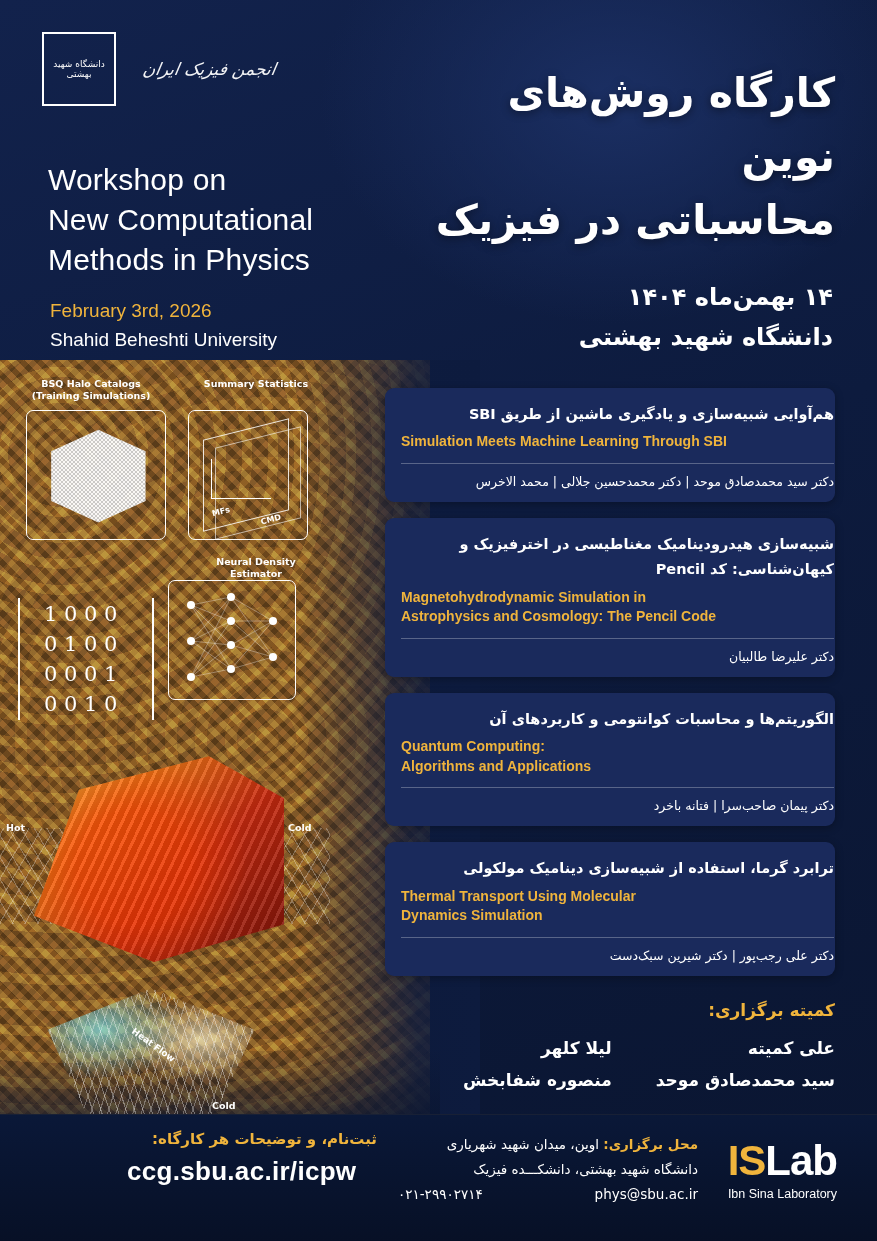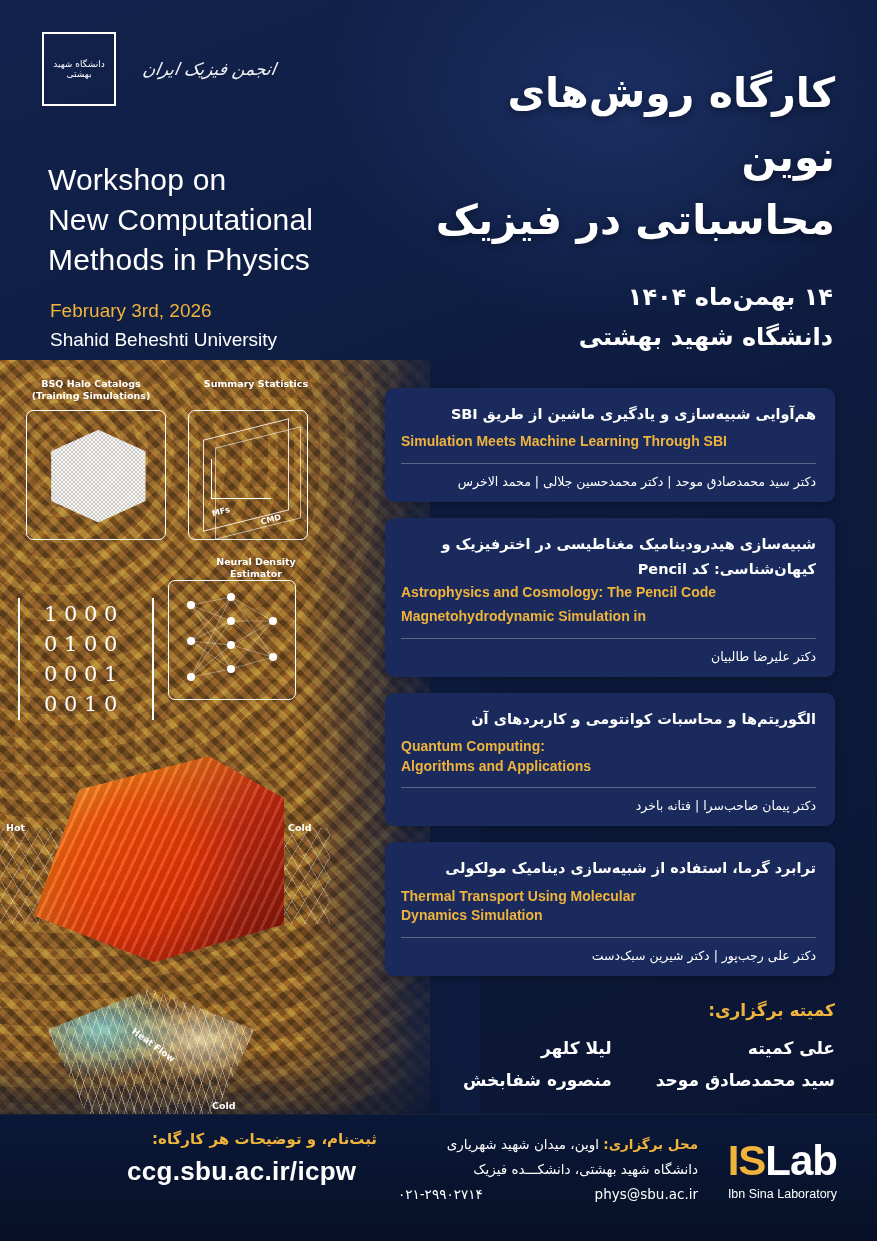--- a/index.html
+++ b/index.html
@@ -94,21 +94,21 @@
     text-align: right; direction: rtl; color: #ffffff;
     font-size: 24px; line-height: 1.65; font-weight: 700;
   }
 
   
   .cards { position: absolute; right: 42px; top: 388px; width: 450px; }
   .card {
     background: #1a2a5c;
     border-radius: 9px;
     margin-bottom: 16px;
-    padding: 14px 19px 10px 16px;
+    padding: 14px 1px 10px 16px;
     direction: rtl; text-align: right;
     box-shadow: 0 2px 8px rgba(0,0,0,.3);
   }
   .card .fa-t {
     color: #ffffff; font-size: 14.5px; font-weight: 700; line-height: 1.75;
   }
   .card .en-t {
     color: #f0b43c; font-size: 14px; font-weight: 700; line-height: 1.4;
     direction: ltr; text-align: left; margin-top: 5px;
     font-family: "Liberation Sans", sans-serif;
@@ -314,22 +314,22 @@
 
     <div class="card">
       <div class="fa-t">هم‌آوایی شبیه‌سازی و یادگیری ماشین از طریق SBI</div>
       <div class="en-t">Simulation Meets Machine Learning Through SBI</div>
       <div class="rule"></div>
       <div class="speakers">دکتر سید محمدصادق موحد | دکتر محمدحسین جلالی | محمد الاخرس</div>
     </div>
 
     <div class="card">
       <div class="fa-t">شبیه‌سازی هیدرودینامیک مغناطیسی در اخترفیزیک و کیهان‌شناسی: کد Pencil</div>
+      <div class="en-t">Magnetohydrodynamic Simulation in</div>
       <div class="en-t" style="margin-top:0">Astrophysics and Cosmology: The Pencil Code</div>
-      <div class="en-t">Magnetohydrodynamic Simulation in</div>
       <div class="rule"></div>
       <div class="speakers">دکتر علیرضا طالبیان</div>
     </div>
 
     <div class="card">
       <div class="fa-t">الگوریتم‌ها و محاسبات کوانتومی و کاربردهای آن</div>
       <div class="en-t">Quantum Computing:</div>
       <div class="en-t" style="margin-top:0">Algorithms and Applications</div>
       <div class="rule"></div>
       <div class="speakers">دکتر پیمان صاحب‌سرا | فتانه باخرد</div>

